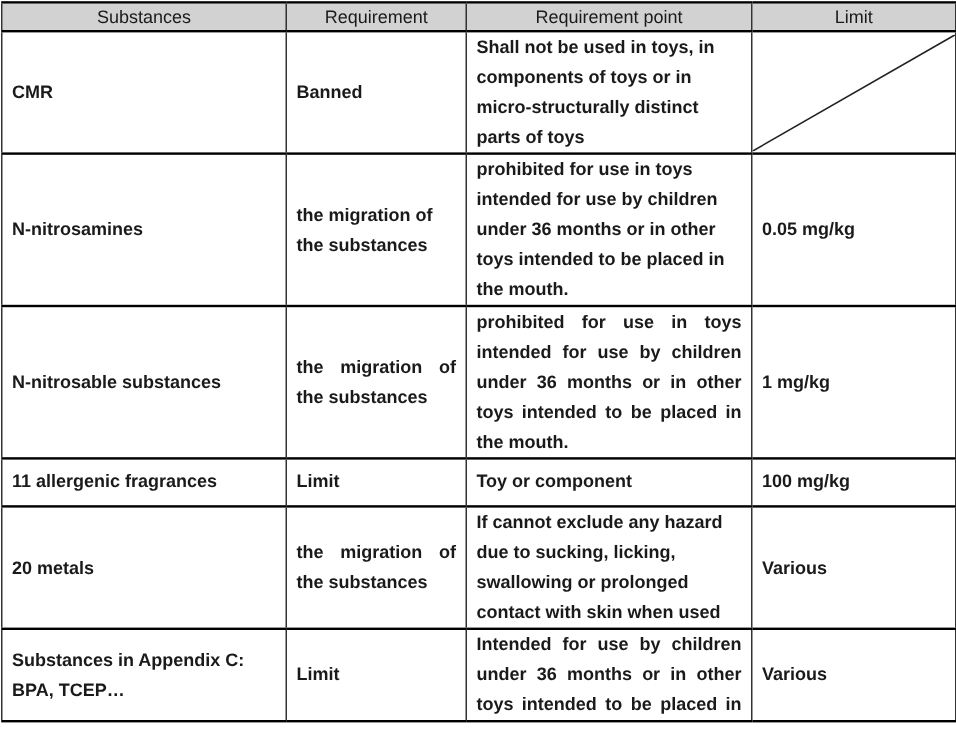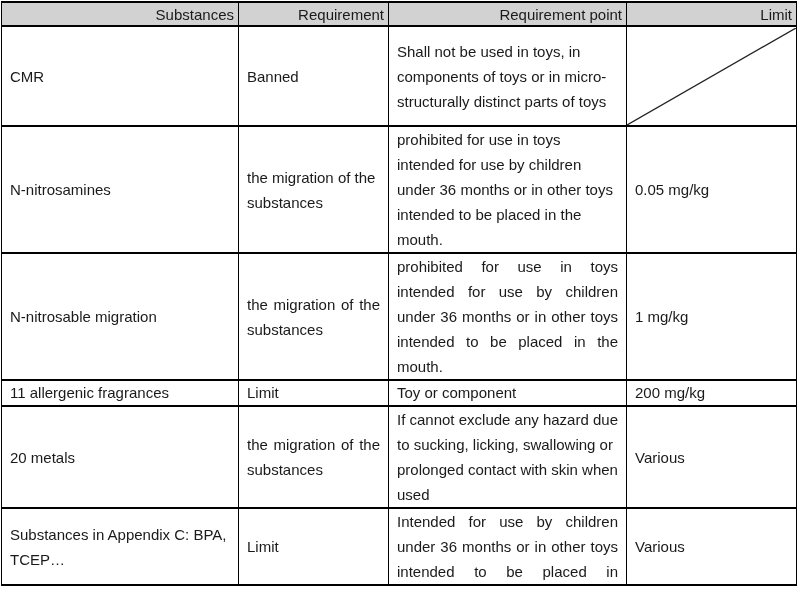--- a/index.html
+++ b/index.html
@@ -19,42 +19,43 @@
     border-collapse: collapse;
     table-layout: fixed;
     width: 795px;
     margin: 1px 0 0 1px;
   }
   th, td {
     border: solid #000000;
     border-width: 2px 1px;
     overflow: hidden;
     box-sizing: border-box;
+    font-weight: bold;
   }
   th {
     background: #d2d2d2;
     font-weight: 400;
     font-size: 15px;
-    text-align: right;
+    text-align: center;
     padding: 1px 4px;
   }
   td {
     font-size: 15px;
     line-height: 25px;
     vertical-align: middle;
     padding: 0 8px;
     text-align: left;
   }
   
   tr.rh { height: 24px; }
   tr.r0 { height: 100px; }
   tr.r1 { height: 125px; }
   tr.r2 { height: 126px; }
   tr.r3 { height: 26px; }
-  tr.r4 { height: 26px; }
+  tr.r4 { height: 40px; }
   tr.r5 { height: 100px; }
   tr.r6 { height: 75px; }
   tr.r3 td, tr.r4 td { line-height: 22px; }
   
   .jt  { text-align: justify; }
   .jta { text-align: justify; text-align-last: justify; }
   
   tr.r6 td.restr { height: 75px; overflow: hidden; }
   
   td.diag { padding: 0; }
@@ -92,30 +93,30 @@
           </svg>
         </td>
       </tr>
       <tr class="r1">
         <td>N-nitrosamines</td>
         <td>the migration of the substances</td>
         <td class="restr">prohibited for use in toys intended for use by children under 36 months or in other toys intended to be placed in the mouth.</td>
         <td>0.05 mg/kg</td>
       </tr>
       <tr class="r2">
-        <td>N-nitrosable migration</td>
+        <td>N-nitrosable substances</td>
         <td class="jt">the migration of the substances</td>
         <td class="restr jt">prohibited for use in toys intended for use by children under 36 months or in other toys intended to be placed in the mouth.</td>
         <td>1 mg/kg</td>
       </tr>
       <tr class="r4">
         <td>11 allergenic fragrances</td>
         <td>Limit</td>
         <td class="restr">Toy or component</td>
-        <td>200 mg/kg</td>
+        <td>100 mg/kg</td>
       </tr>
       <tr class="r5">
         <td>20 metals</td>
         <td class="jt">the migration of the substances</td>
         <td class="restr">If cannot exclude any hazard due to sucking, licking, swallowing or prolonged contact with skin when used</td>
         <td>Various</td>
       </tr>
       <tr class="r6">
         <td>Substances in Appendix C: BPA, TCEP…</td>
         <td>Limit</td>

